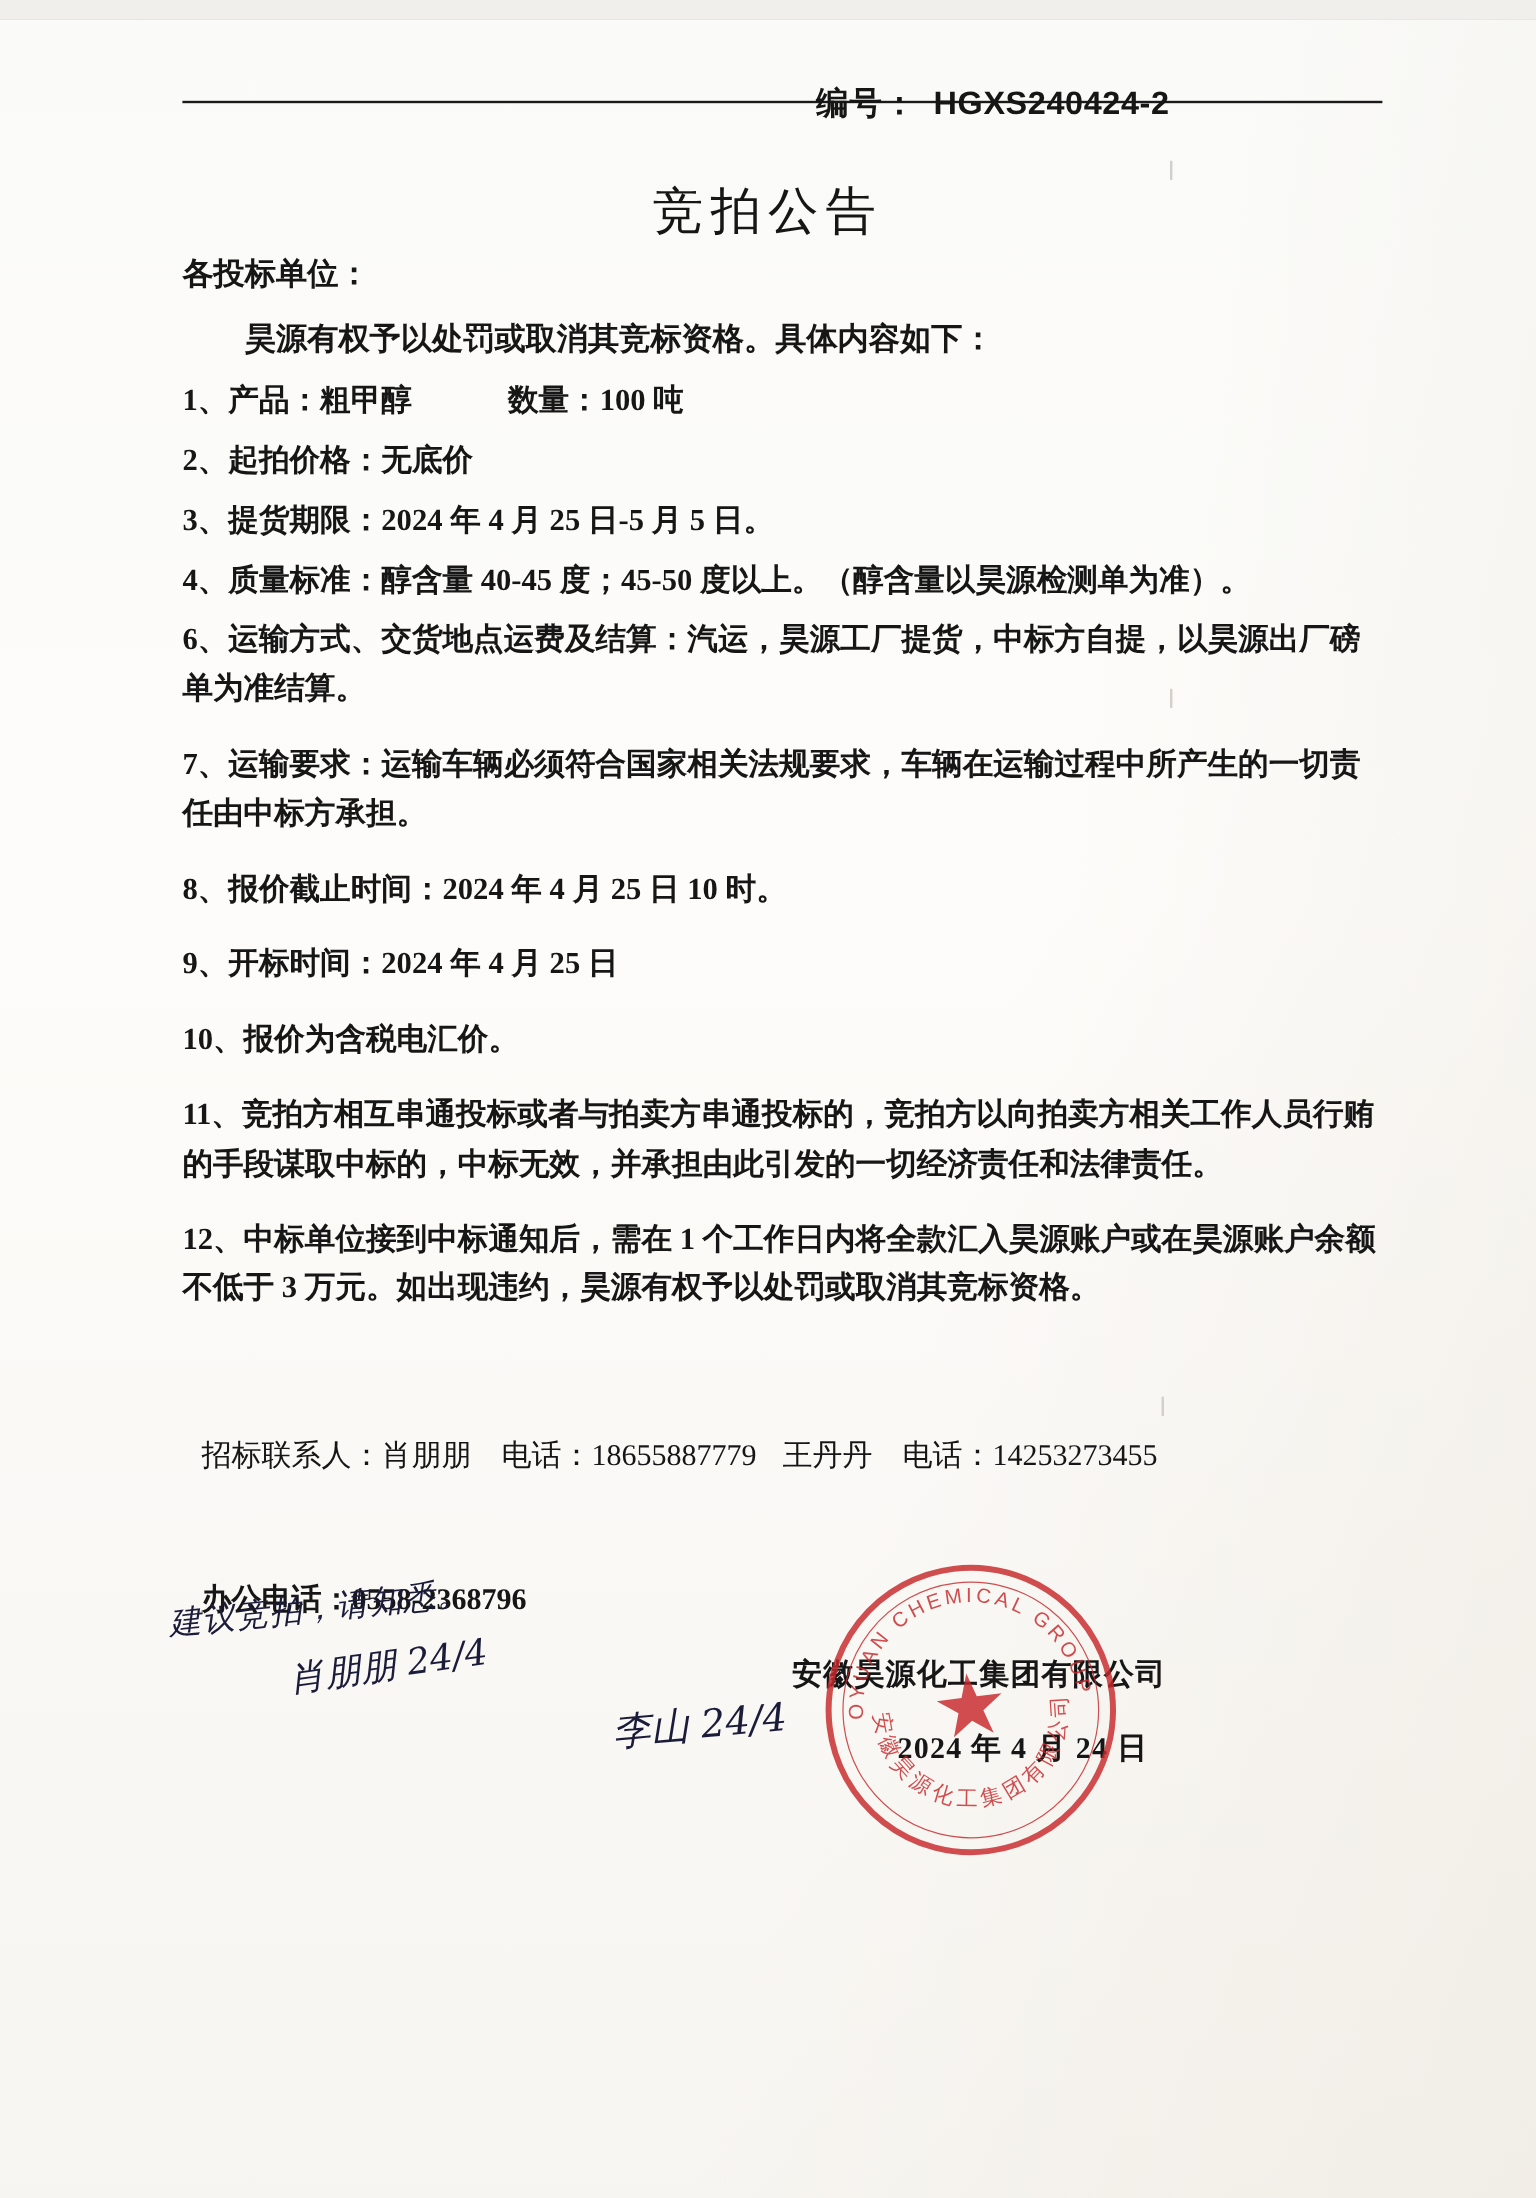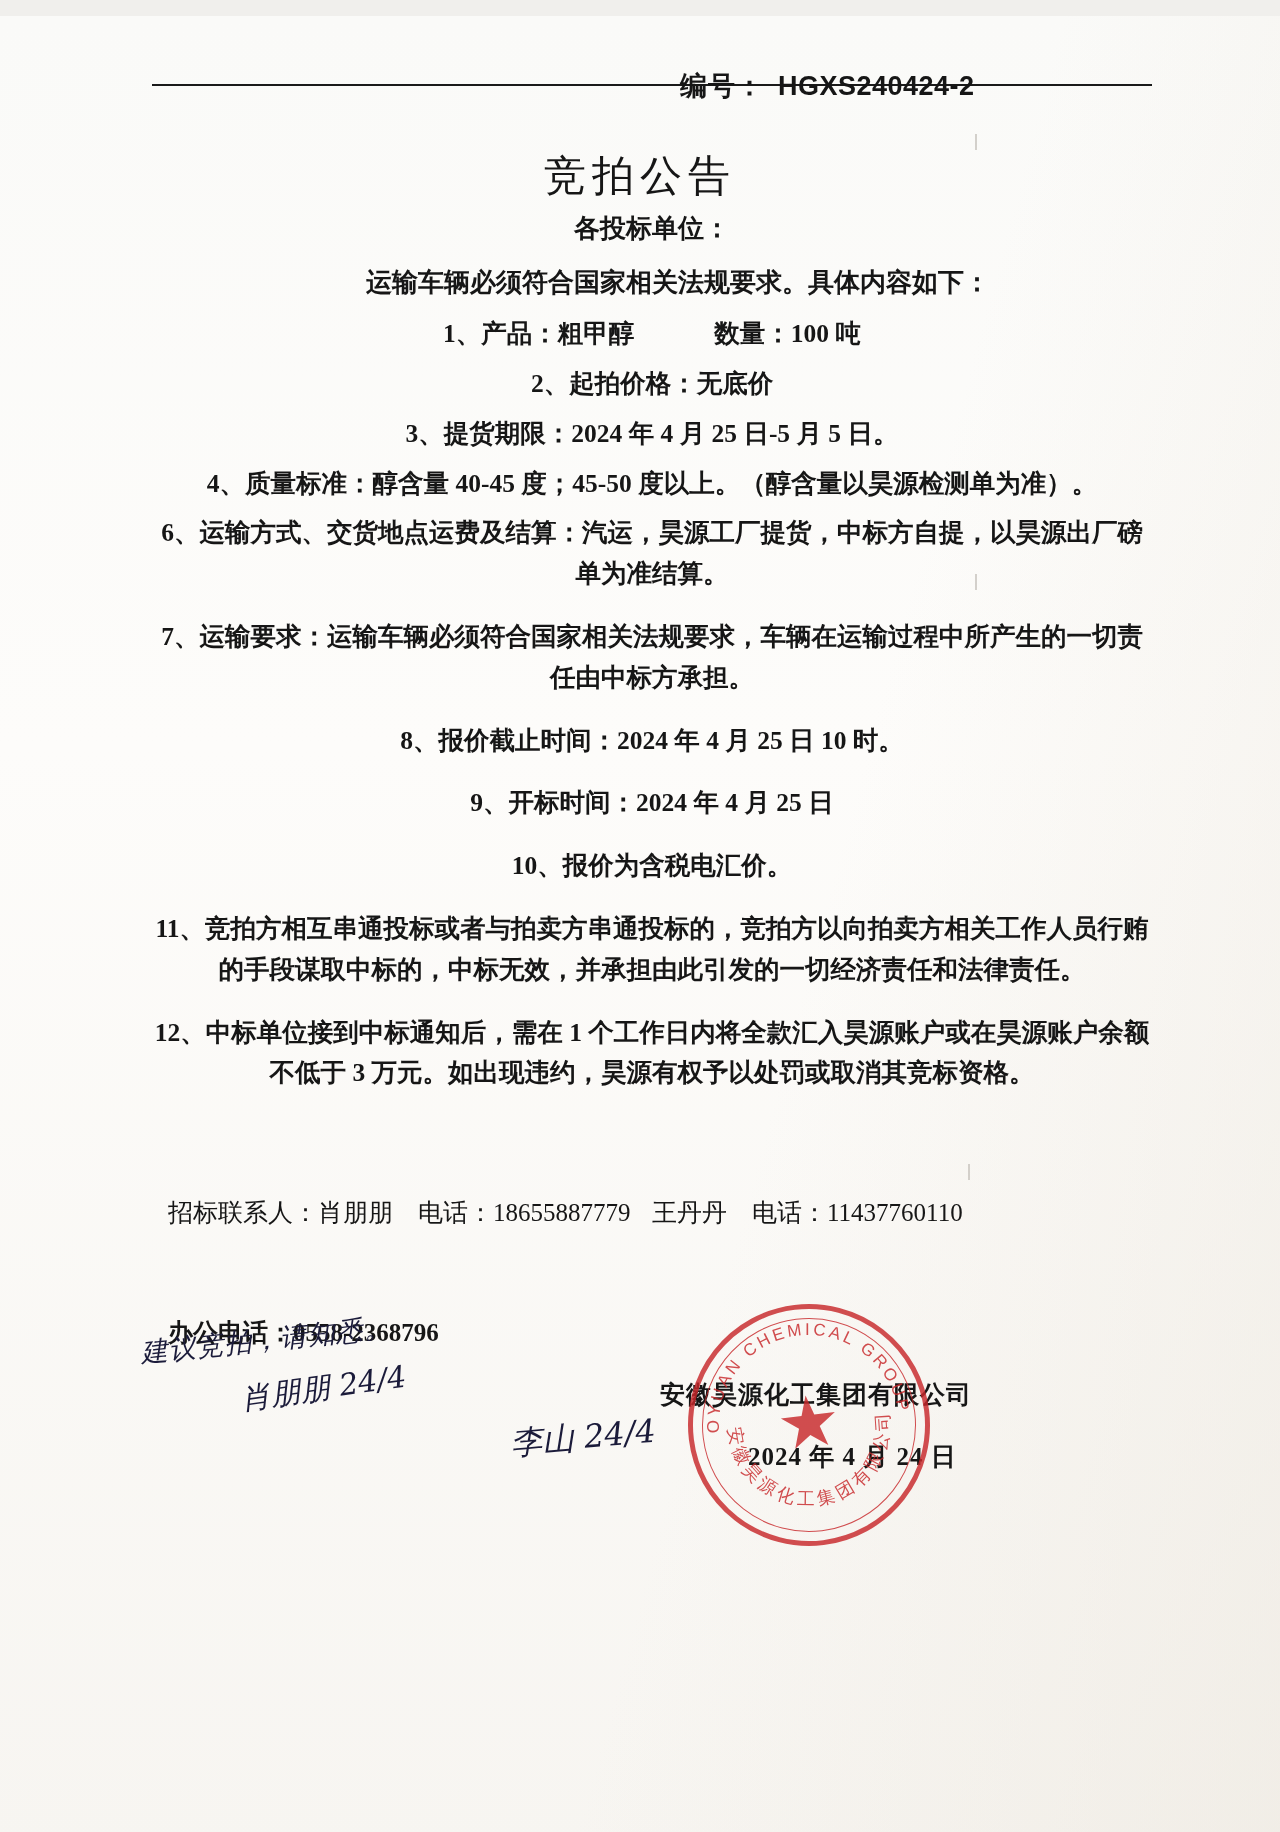--- a/index.html
+++ b/index.html
@@ -64,21 +64,20 @@
     font-weight: normal;
     letter-spacing: 6px;
   }
   .body {
     position: absolute;
     left: 152px;
     top: 192px;
     width: 1000px;
     font-size: 25.5px;
     line-height: 1.62;
-    text-align: center;
   }
   .salutation {
     font-weight: bold;
     margin-bottom: 12px;
     font-size: 26px;
   }
   .intro {
     text-indent: 2em;
     font-weight: bold;
     margin-bottom: 10px;
@@ -217,42 +216,42 @@
   <div class="doc-number-rule"></div>
 
   <div class="doc-number">
     <span class="label">编号：</span><span class="value">HGXS240424-2</span>
   </div>
 
   <div class="title">竞拍公告</div>
 
   <div class="body">
     <div class="salutation">各投标单位：</div>
-    <div class="intro">运输车辆必须符合国家相关法规要求。具体内容如下：</div>
+    <div class="intro">昊源有权予以处罚或取消其竞标资格。具体内容如下：</div>
 
     <div class="clause">
       <span>1、产品：粗甲醇</span><span class="inline-gap"></span><span>数量：100 吨</span>
     </div>
 
     <div class="clause">2、起拍价格：无底价</div>
     <div class="clause">3、提货期限：2024 年 4 月 25 日-5 月 5 日。</div>
     <div class="clause">4、质量标准：醇含量 40-45 度；45-50 度以上。（醇含量以昊源检测单为准）。</div>
     <div class="clause spaced">6、运输方式、交货地点运费及结算：汽运，昊源工厂提货，中标方自提，以昊源出厂磅单为准结算。</div>
     <div class="clause spaced">7、运输要求：运输车辆必须符合国家相关法规要求，车辆在运输过程中所产生的一切责任由中标方承担。</div>
     <div class="clause spaced">8、报价截止时间：2024 年 4 月 25 日 10 时。</div>
     <div class="clause spaced">9、开标时间：2024 年 4 月 25 日</div>
     <div class="clause spaced">10、报价为含税电汇价。</div>
     <div class="clause spaced">11、竞拍方相互串通投标或者与拍卖方串通投标的，竞拍方以向拍卖方相关工作人员行贿的手段谋取中标的，中标无效，并承担由此引发的一切经济责任和法律责任。</div>
     <div class="clause spaced">12、中标单位接到中标通知后，需在 1 个工作日内将全款汇入昊源账户或在昊源账户余额不低于 3 万元。如出现违约，昊源有权予以处罚或取消其竞标资格。</div>
   </div>
 
   <div class="contacts">
     <div class="contacts-row1">
       <span class="contact-primary">招标联系人：肖朋朋　电话：18655887779</span>
-      <span class="contact-secondary">王丹丹　电话：11437760110</span>
+      <span class="contact-secondary">王丹丹　电话：14253273455</span>
     </div>
   </div>
 
   <div class="office-line">办公电话：0558-2368796</div>
 
   <div class="company-line">安徽昊源化工集团有限公司</div>
   <div class="date-line">2024 年 4 月 24 日</div>
 
   <div class="seal">
     <div class="ring-inner"></div>

